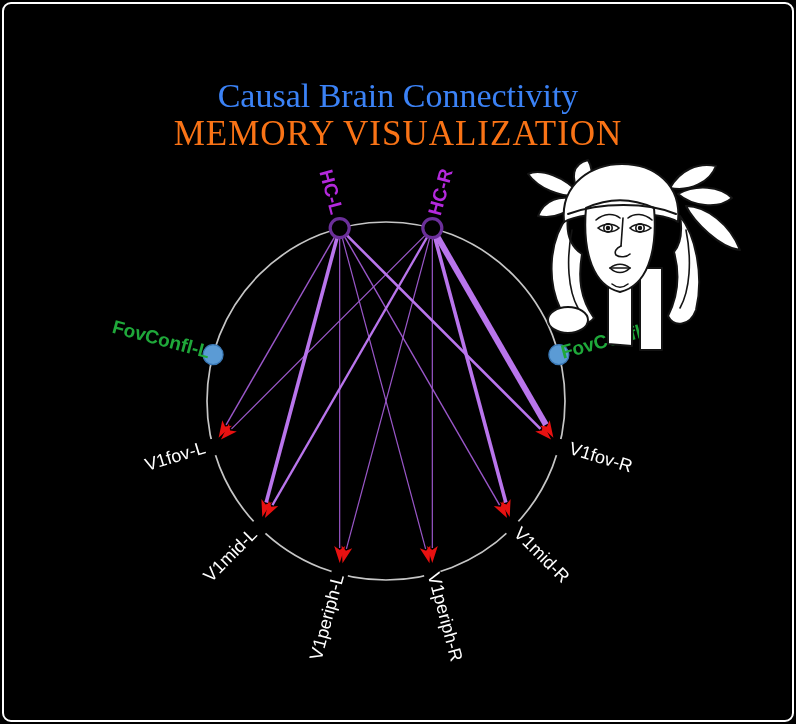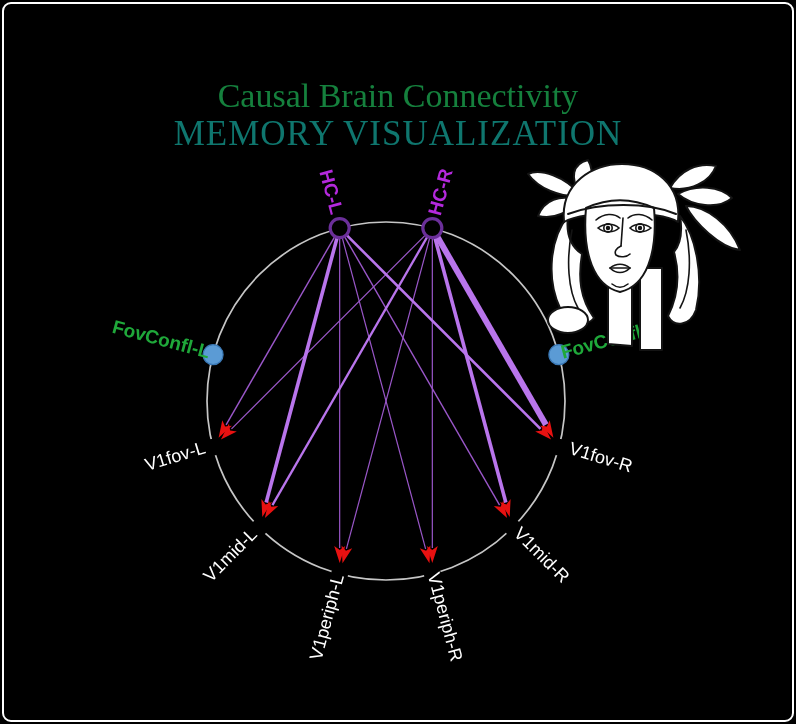--- a/index.html
+++ b/index.html
@@ -6,26 +6,26 @@
   .canvas {
     position:relative; width:796px; height:724px; background:#000;
     overflow:hidden; font-family:"Liberation Sans", sans-serif;
   }
   .frame {
     position:absolute; left:2px; top:2px; right:2px; bottom:2px;
     border:2px solid #ffffff; border-radius:9px; pointer-events:none;
   }
   .title1 {
     position:absolute; top:78px; left:0; width:796px; text-align:center;
-    font-family:"Liberation Serif", serif; font-size:34px; color:#15803d;
+    font-family:"Liberation Serif", serif; font-size:34px; color:#3b82f6;
     line-height:1.05;
   }
   .title2 {
     position:absolute; top:116px; left:0; width:796px; text-align:center;
-    font-family:"Liberation Serif", serif; font-size:35px; color:#0f766e;
+    font-family:"Liberation Serif", serif; font-size:35px; color:#f97316;
     letter-spacing:1px; line-height:1.05;
   }
   #graph-svg { position:absolute; left:0; top:0; }
   #face-svg  { position:absolute; left:520px; top:158px; }
 </style>
 </head>
 <body>
 
 <div class="canvas">
   <div class="frame"></div>

